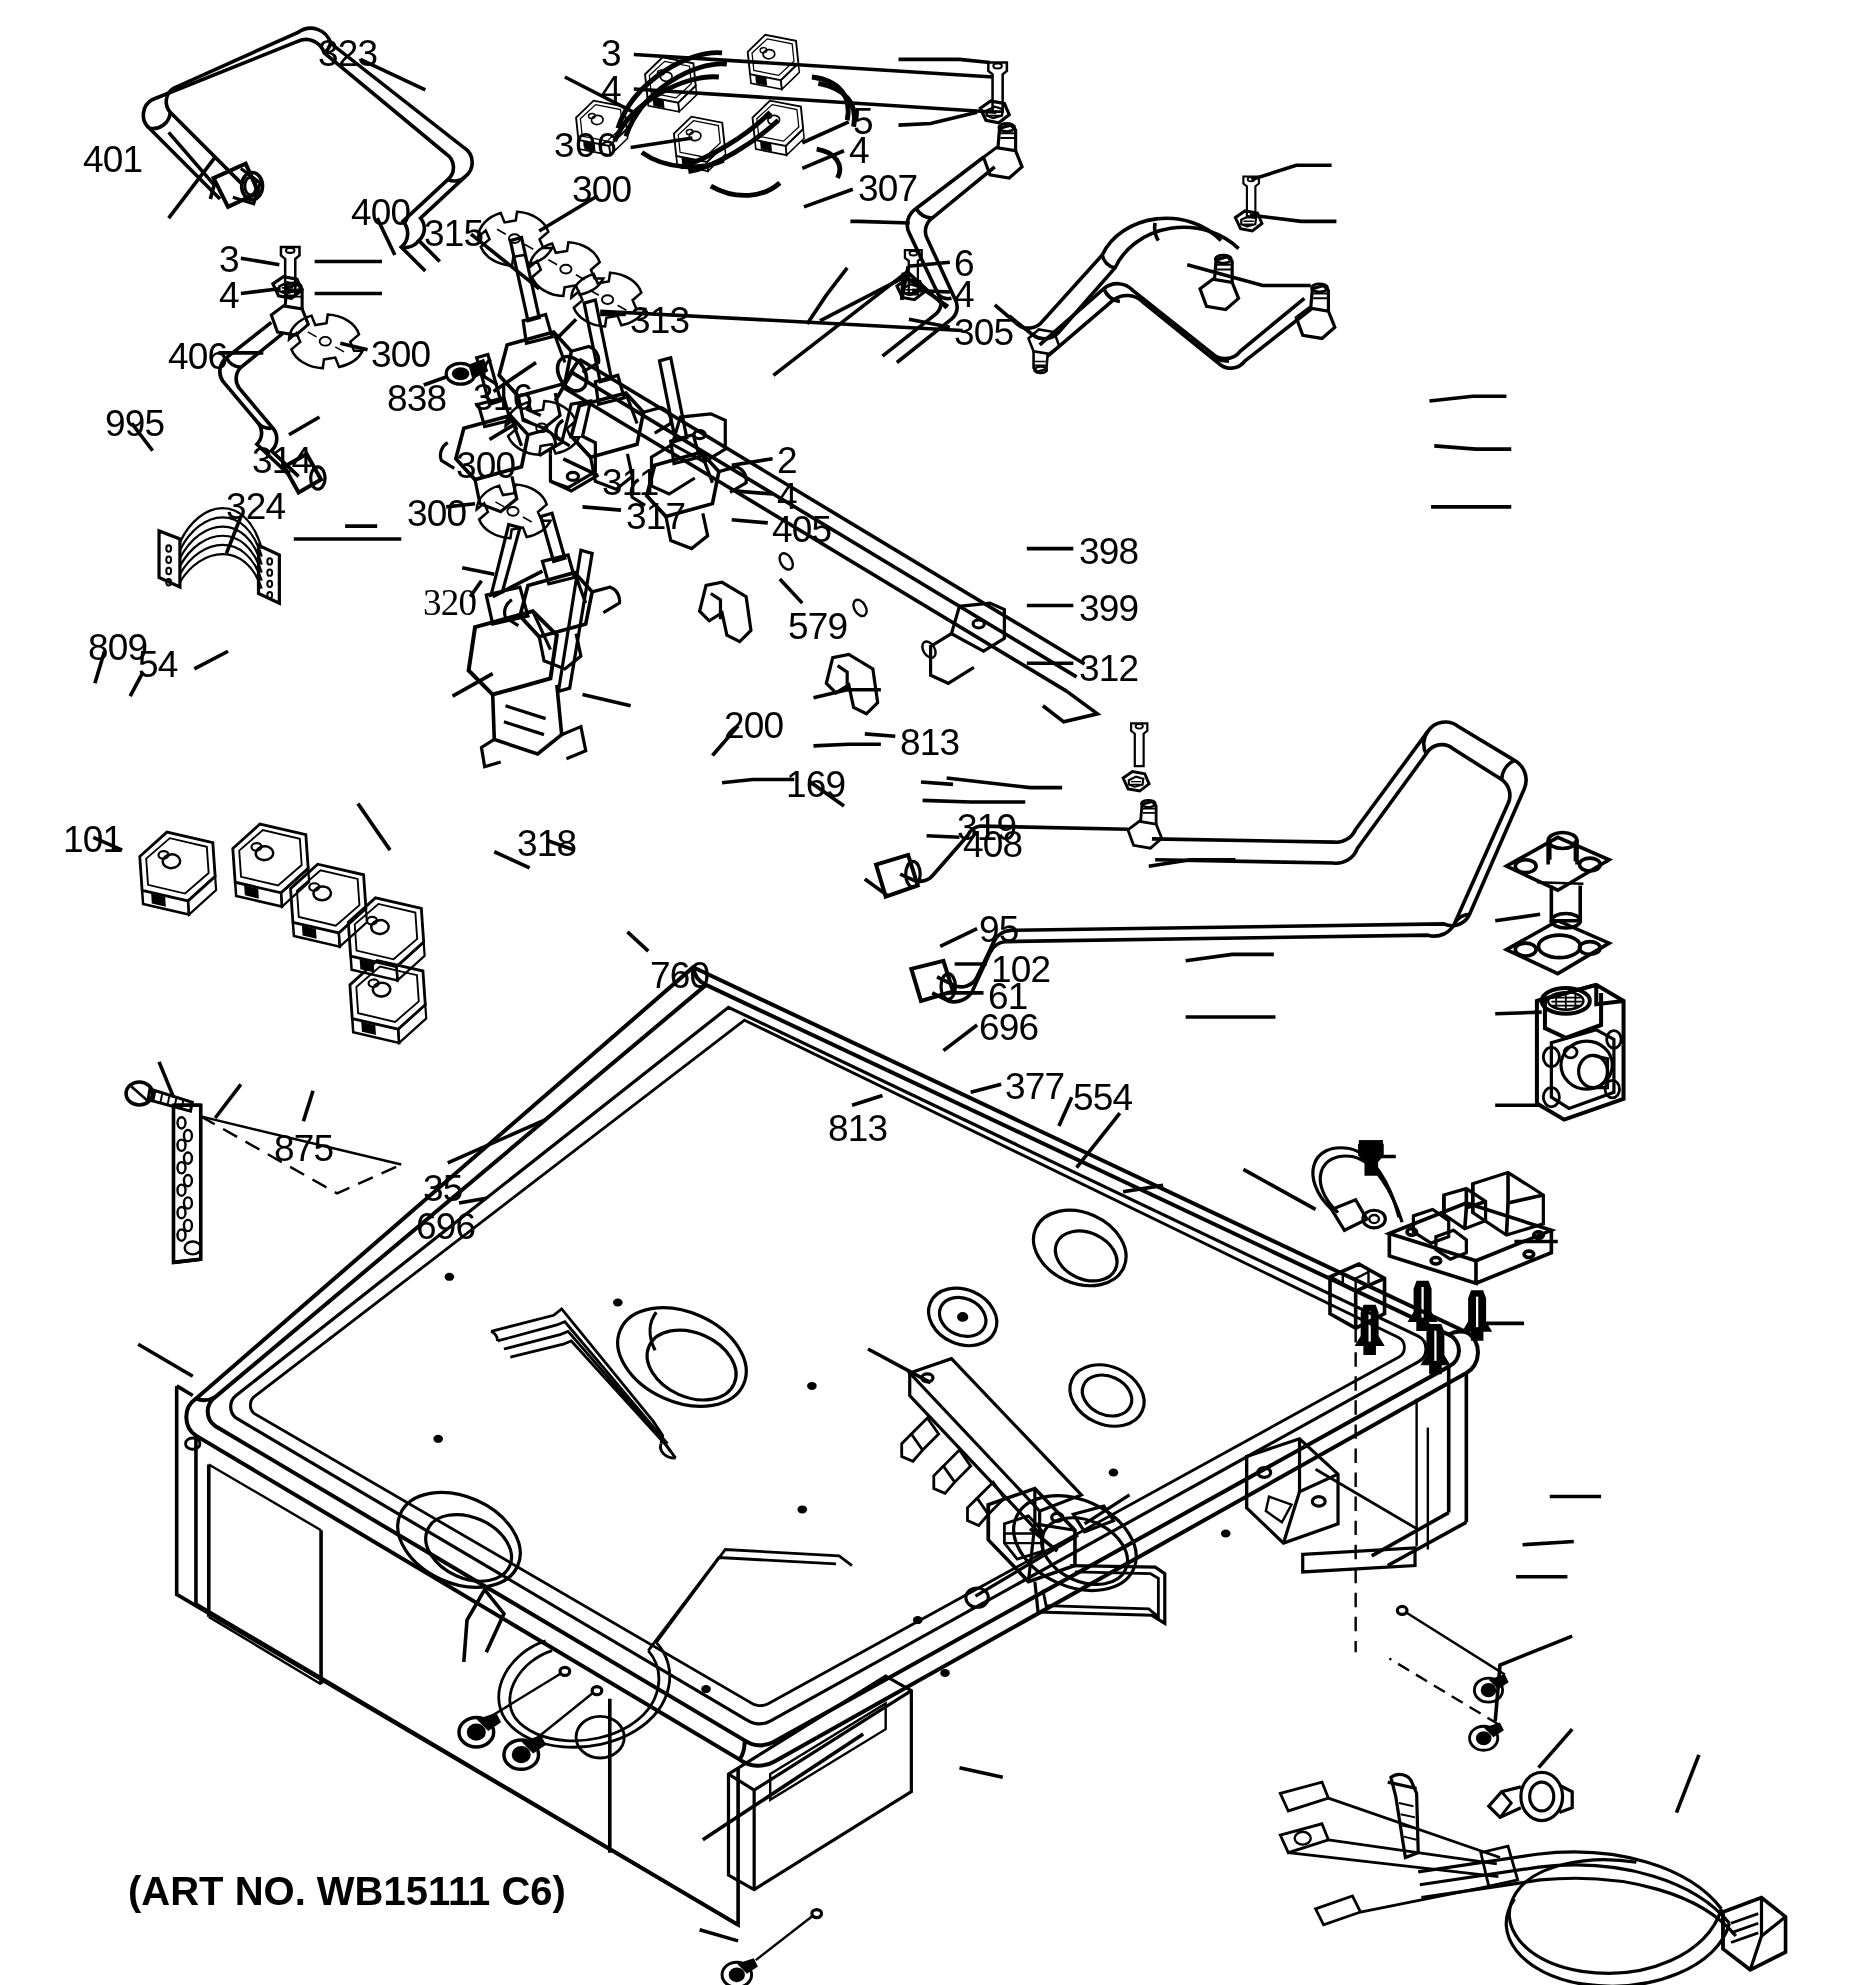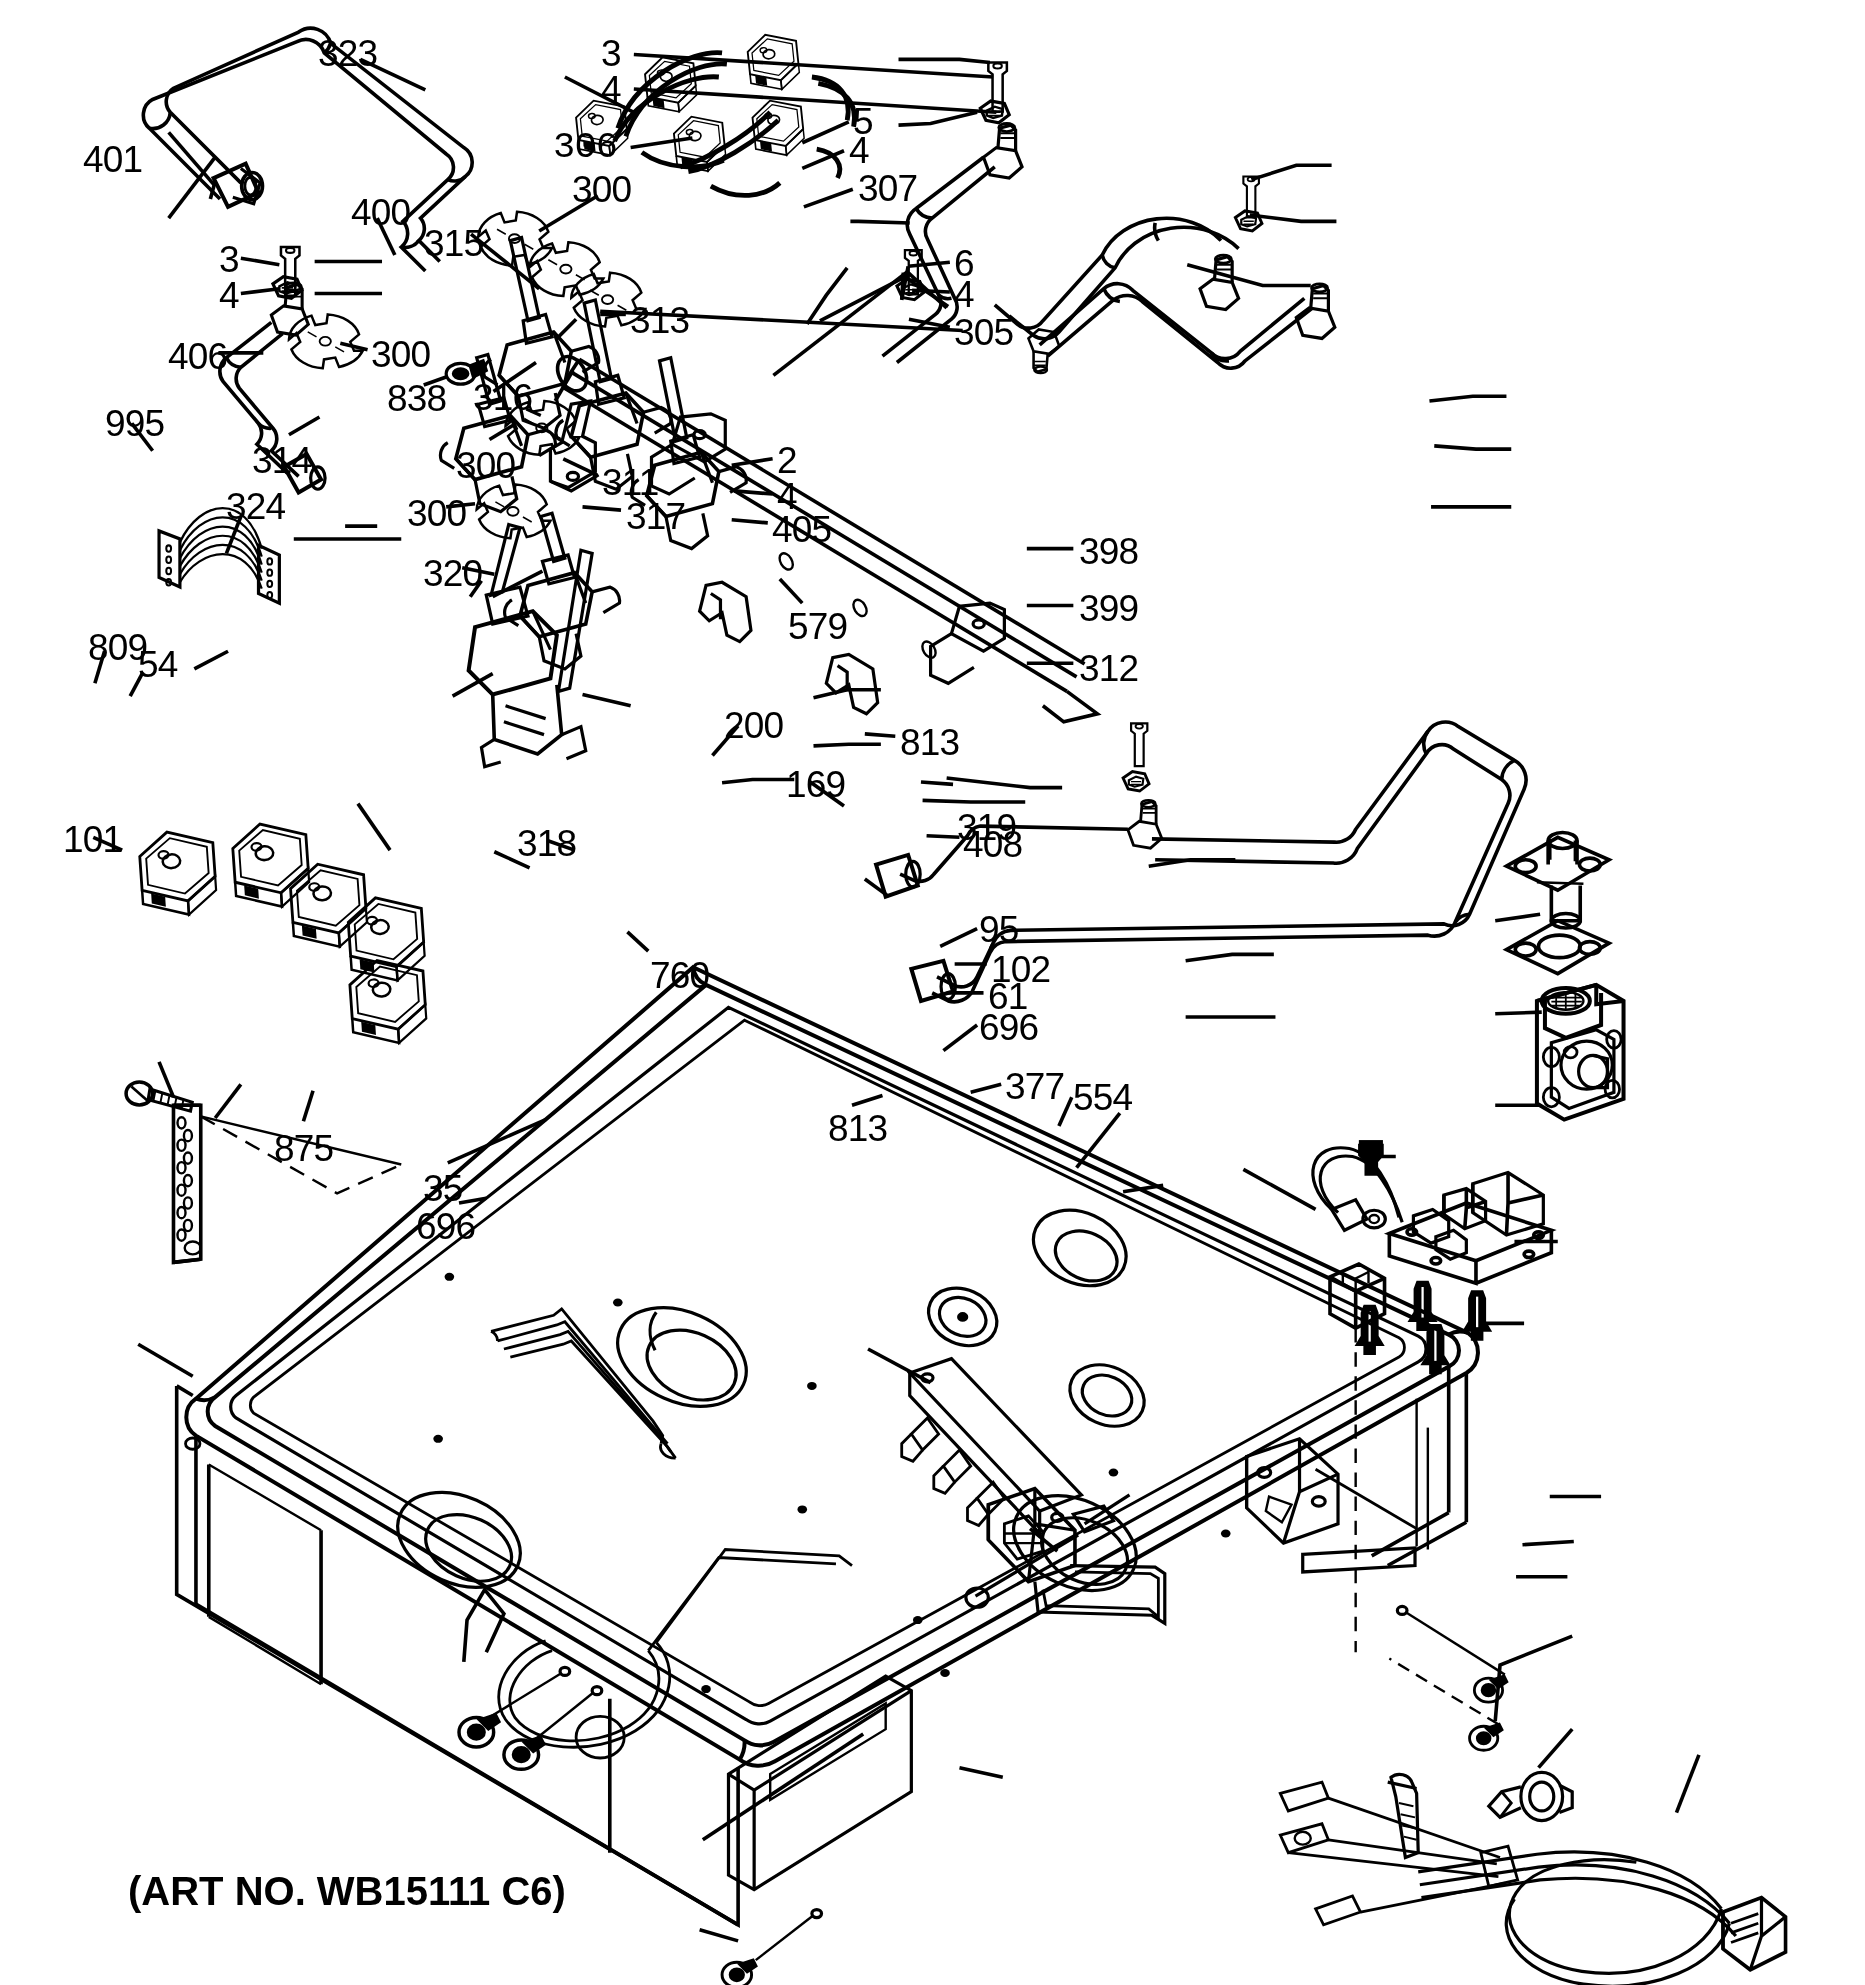--- a/index.html
+++ b/index.html
@@ -847,41 +847,41 @@
       <div class="callout" style="left: 83px; top: 141px;">401</div>
       <div class="callout" style="left: 318px; top: 35px;">323</div>
       <div class="callout" style="left: 601px; top: 35px;">3</div>
       <div class="callout" style="left: 601px; top: 71px;">4</div>
       <div class="callout" style="left: 853px; top: 103px;">5</div>
       <div class="callout" style="left: 849px; top: 132px;">4</div>
       <div class="callout" style="left: 553px; top: 129px; font-family: Liberation Mono, monospace;">306</div>
       <div class="callout" style="left: 858px; top: 170px;">307</div>
       <div class="callout" style="left: 572px; top: 171px;">300</div>
       <div class="callout" style="left: 351px; top: 194px;">400</div>
-      <div class="callout" style="left: 424px; top: 215px; margin-top: 10px;">315</div>
+      <div class="callout" style="left: 424px; top: 215px;">315</div>
       <div class="callout" style="left: 630px; top: 302px;">313</div>
       <div class="callout" style="left: 219px; top: 241px;">3</div>
       <div class="callout" style="left: 219px; top: 277px;">4</div>
       <div class="callout" style="left: 954px; top: 245px;">6</div>
       <div class="callout" style="left: 954px; top: 276px;">4</div>
       <div class="callout" style="left: 954px; top: 314px;">305</div>
       <div class="callout" style="left: 168px; top: 338px;">406</div>
       <div class="callout" style="left: 371px; top: 336px;">300</div>
       <div class="callout" style="left: 387px; top: 380px;">838</div>
       <div class="callout" style="left: 473px; top: 379px;">316</div>
       <div class="callout" style="left: 105px; top: 405px;">995</div>
       <div class="callout" style="left: 252px; top: 442px;">314</div>
       <div class="callout" style="left: 456px; top: 447px;">300</div>
       <div class="callout" style="left: 602px; top: 464px;">311</div>
       <div class="callout" style="left: 777px; top: 442px;">2</div>
       <div class="callout" style="left: 777px; top: 478px;">4</div>
       <div class="callout" style="left: 407px; top: 495px;">300</div>
       <div class="callout" style="left: 626px; top: 498px;">317</div>
       <div class="callout" style="left: 772px; top: 511px;">405</div>
-      <div class="callout" style="left: 423px; top: 555px;">320</div>
+      <div class="callout" style="left: 423px; top: 584px; font-family: Liberation Serif, serif;">320</div>
       <div class="callout" style="left: 1079px; top: 533px;">398</div>
       <div class="callout" style="left: 1079px; top: 590px;">399</div>
       <div class="callout" style="left: 788px; top: 608px;">579</div>
       <div class="callout" style="left: 1079px; top: 650px;">312</div>
       <div class="callout" style="left: 88px; top: 629px;">809</div>
       <div class="callout" style="left: 138px; top: 646px;">54</div>
       <div class="callout" style="left: 226px; top: 488px;">324</div>
       <div class="callout" style="left: 724px; top: 707px;">200</div>
       <div class="callout" style="left: 900px; top: 724px;">813</div>
       <div class="callout" style="left: 786px; top: 766px;">169</div>

